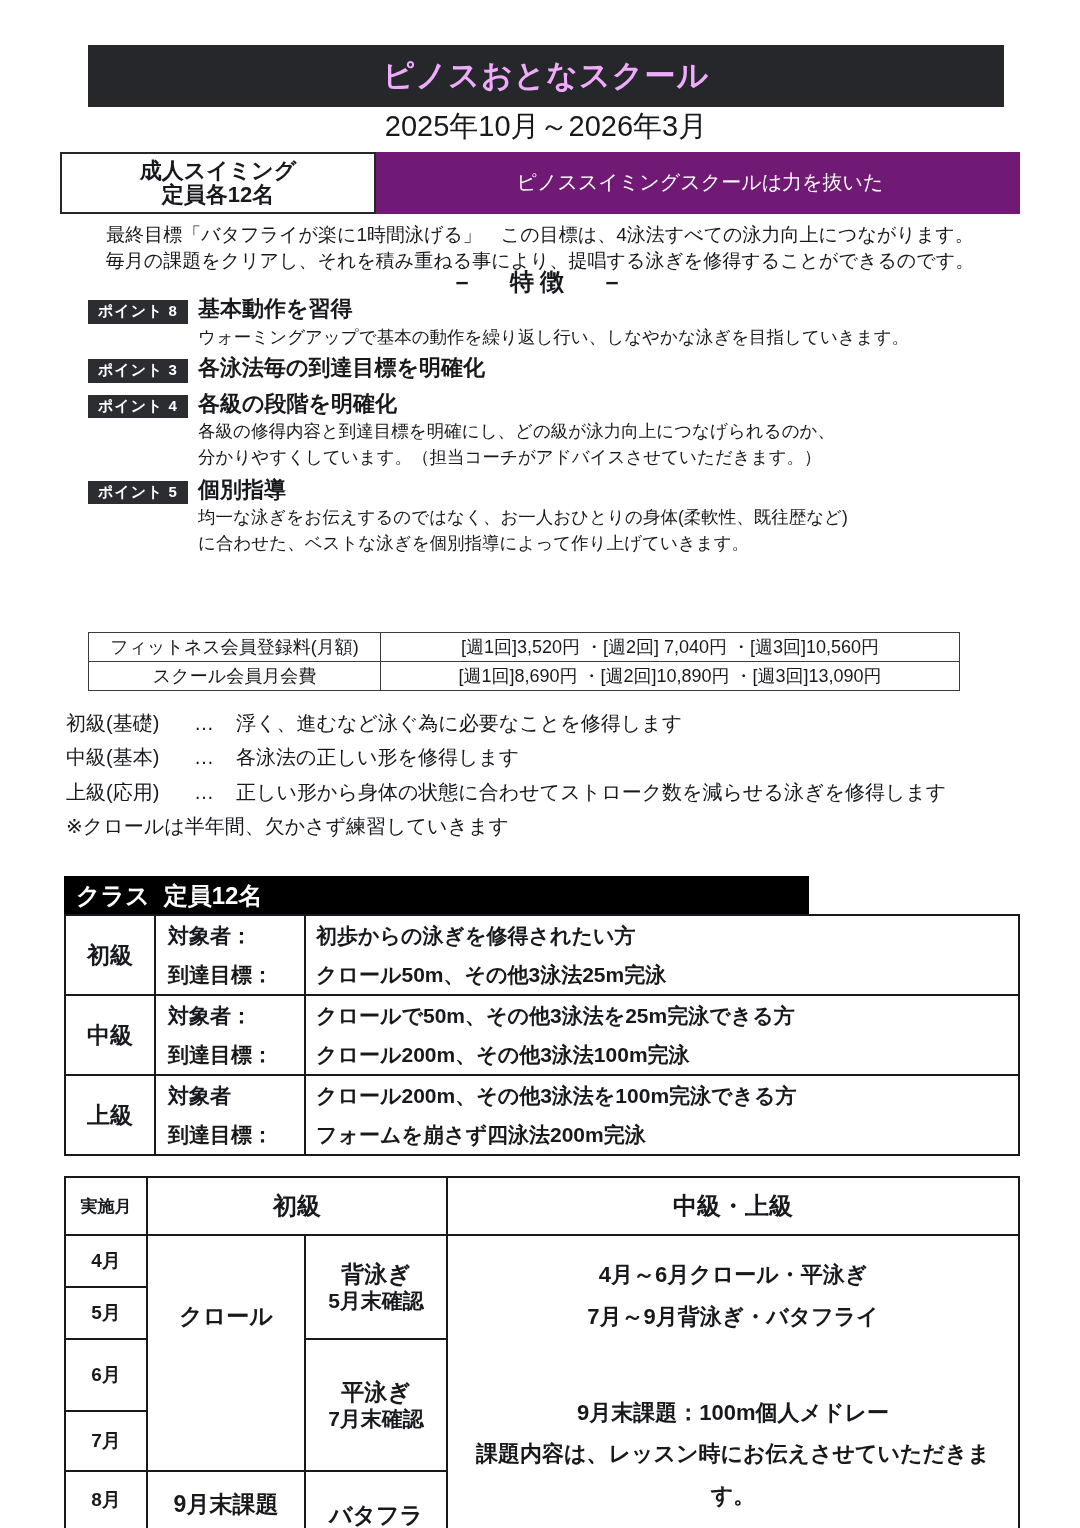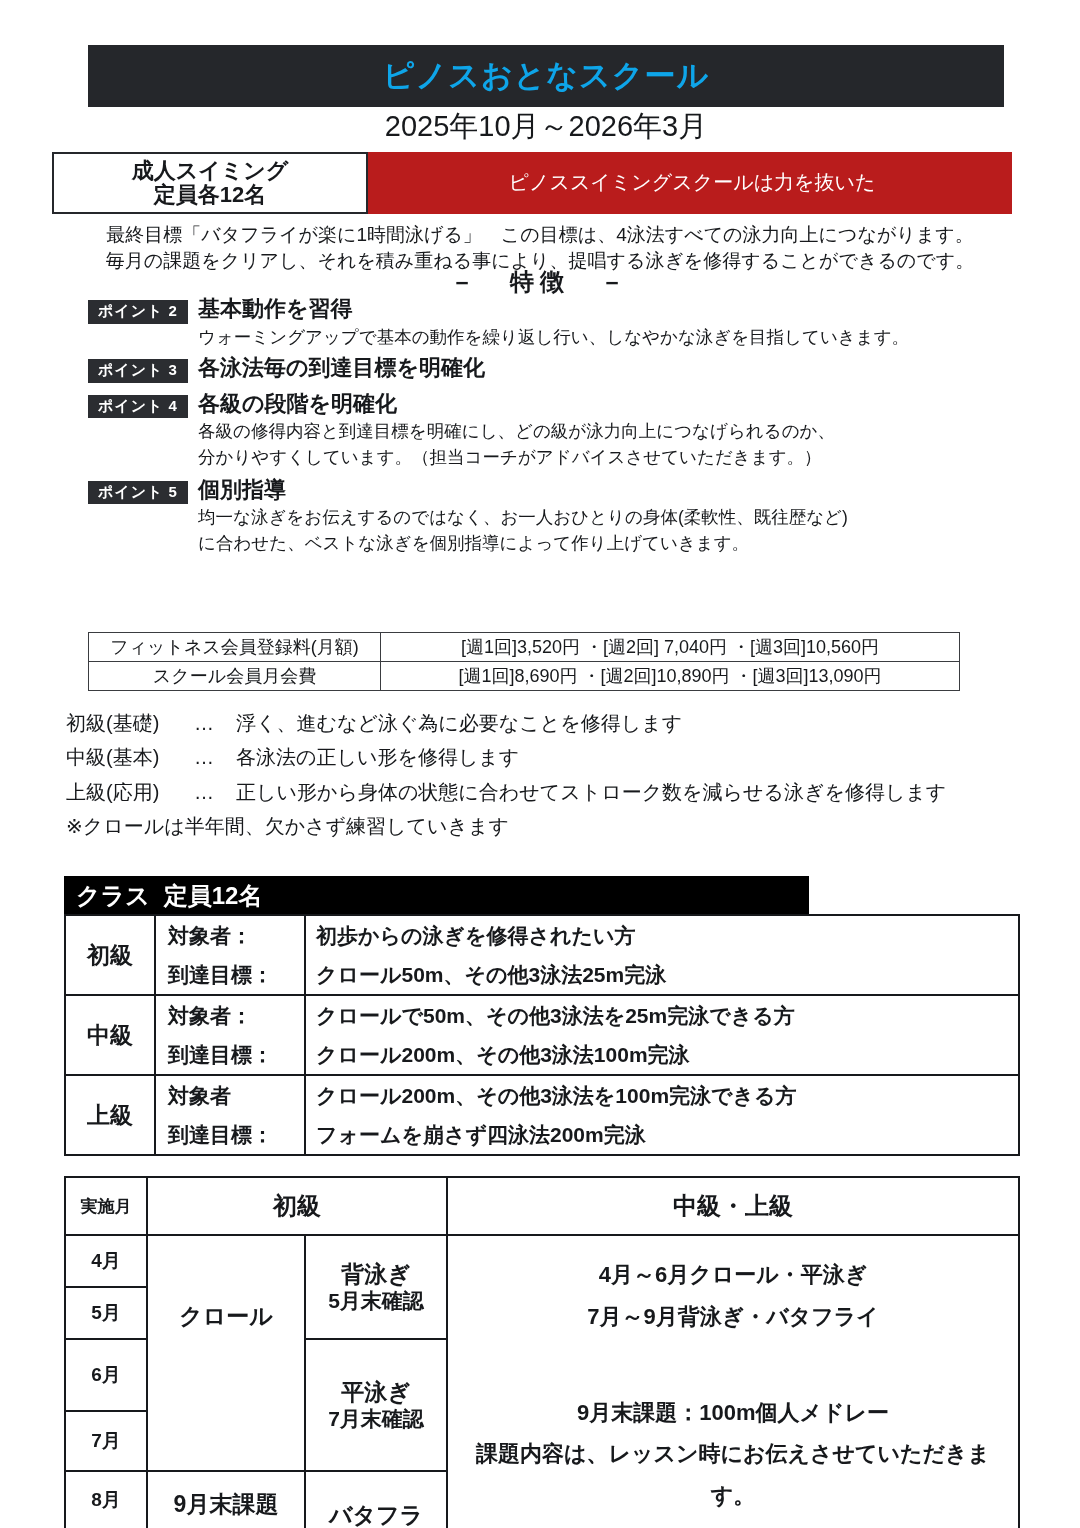--- a/index.html
+++ b/index.html
@@ -16,31 +16,31 @@
   }
   .page { position: relative; width: 1080px; height: 1528px; }
 
   
   .title-band {
     position: absolute; left: 88px; top: 45px; width: 916px; height: 62px;
     background: #25272b;
     display: flex; align-items: center; justify-content: center;
   }
   .title-band-text {
-    color: #0ea5e9; font-size: 31px; font-weight: bold; letter-spacing: 1px;
+    color: #f0abfc; font-size: 31px; font-weight: bold; letter-spacing: 1px;
   }
   .subtitle {
     position: absolute; left: 88px; top: 107px; width: 916px;
     text-align: center; font-size: 29px; letter-spacing: 0px; color: #17191c;
   }
 
   
   .hdr-row {
-    position: absolute; left: 52px; top: 152px; width: 960px; height: 62px;
-    background: #b91c1c;
+    position: absolute; left: 60px; top: 152px; width: 960px; height: 62px;
+    background: #701a75;
   }
   .hdr-white-box {
     position: absolute; left: 0px; top: 0px; width: 316px; height: 62px;
     background: #ffffff; border: 2px solid #25272b;
     display: flex; flex-direction: column; align-items: center; justify-content: center;
     line-height: 1.08;
   }
   .hdr-white-box span { font-size: 22px; font-weight: bold; color: #17191c; }
   .hdr-slogan {
     position: absolute; left: 320px; top: 0px; width: 640px; height: 62px;
@@ -157,21 +157,21 @@
     <div>最終目標「バタフライが楽に1時間泳げる」　この目標は、4泳法すべての泳力向上につながります。</div>
     <div>毎月の課題をクリアし、それを積み重ねる事により、提唱する泳ぎを修得することができるのです。</div>
   </div>
   <div class="tokucho">－　特徴　－</div>
 
   <div class="points">
 
 
     <div class="point-block" style="margin-bottom:6px;">
       <div class="point-head">
-        <div class="badge">ポイント 2</div>
+        <div class="badge">ポイント 8</div>
         <div class="point-title">基本動作を習得</div>
       </div>
       <div class="point-body">ウォーミングアップで基本の動作を繰り返し行い、しなやかな泳ぎを目指していきます。</div>
     </div>
 
     <div class="point-block" style="margin-bottom:8px;">
       <div class="point-head">
         <div class="badge">ポイント 3</div>
         <div class="point-title">各泳法毎の到達目標を明確化</div>
       </div>

